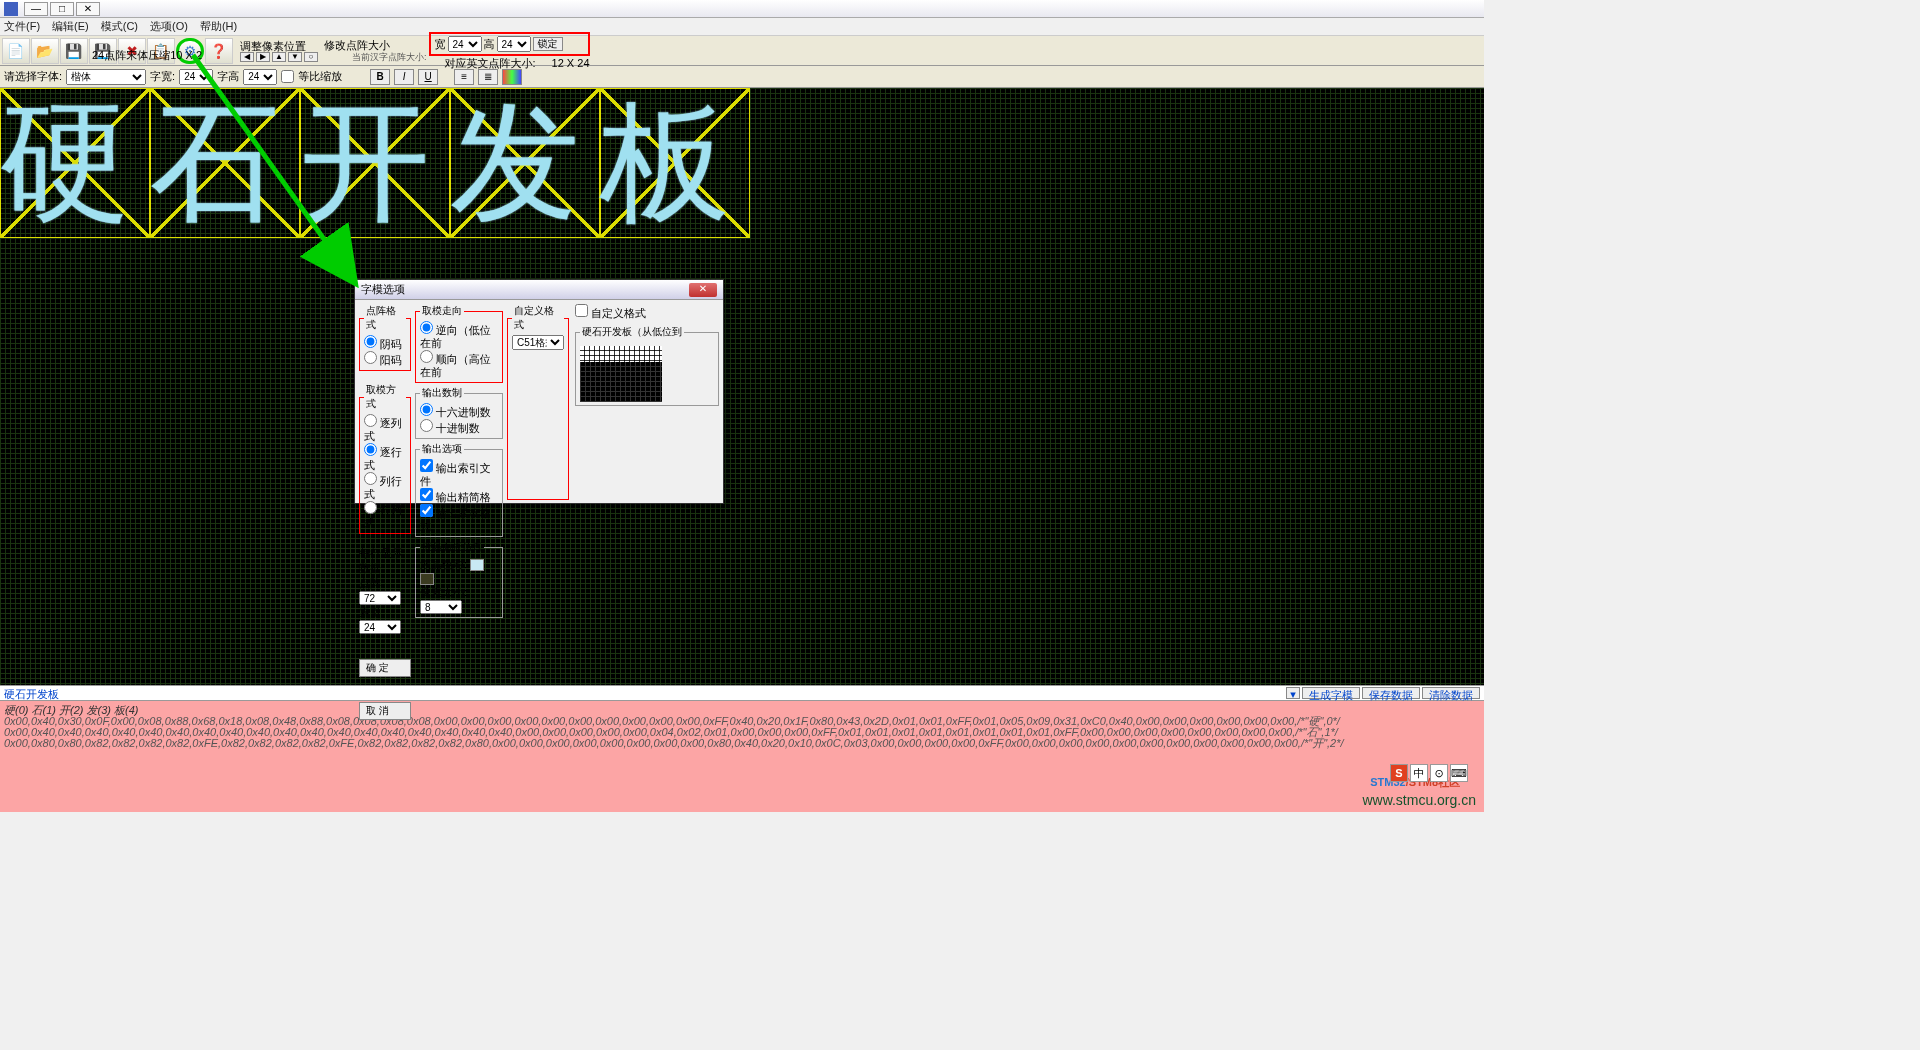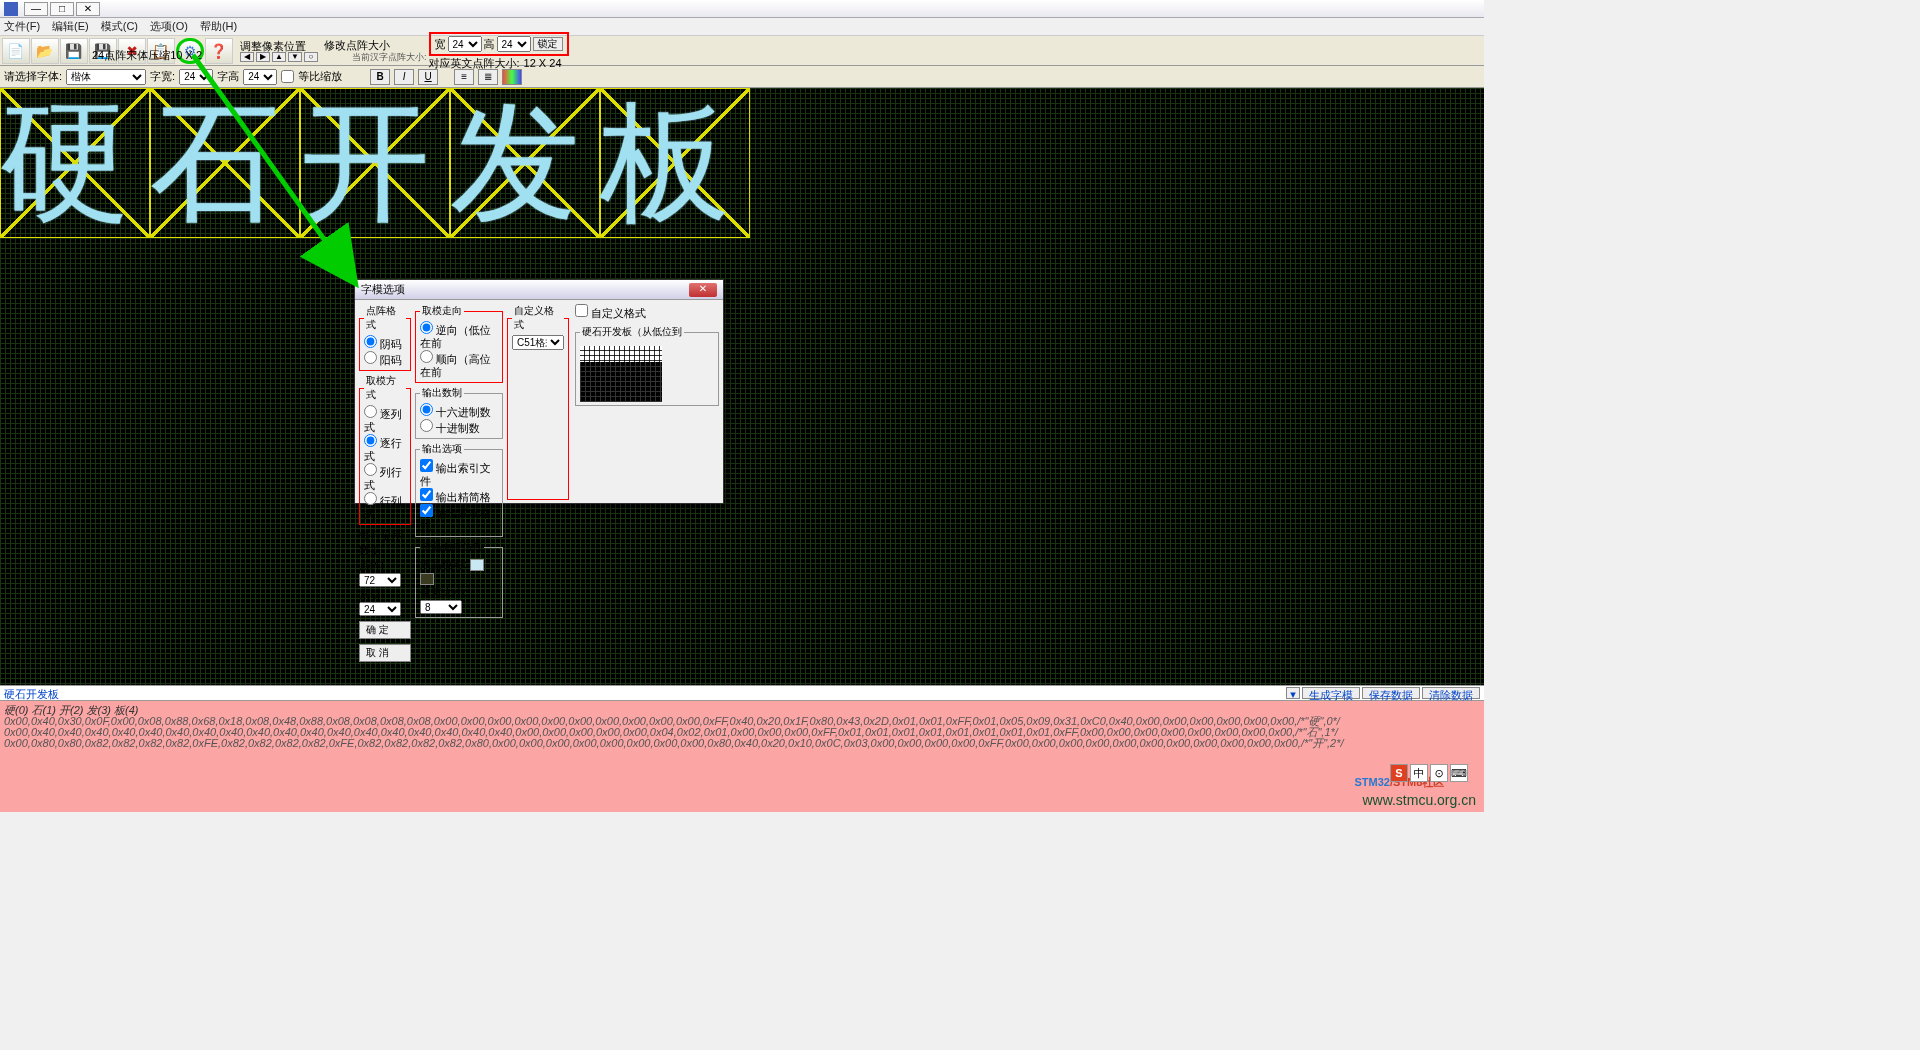--- a/index.html
+++ b/index.html
@@ -39,32 +39,32 @@
 .outputarea{background:#fca5a5;height:111px;padding:4px;font-size:9px;line-height:11px;color:#333;overflow:hidden;font-family:monospace;font-style:italic;}
 .dialog{position:absolute;left:354px;top:279px;width:370px;height:225px;background:#f0f0f0;border:1px solid #333;box-shadow:2px 2px 8px rgba(0,0,0,.5);}
 .dlgtitle{background:linear-gradient(#fff,#d0d0e8);height:20px;display:flex;align-items:center;padding:0 6px;font-size:11px;border-bottom:1px solid #999;}
 .dlgtitle .t{flex:1;}
 .dlgtitle .x{width:28px;height:14px;background:linear-gradient(#e07070,#c03030);color:#fff;text-align:center;font-size:10px;border-radius:2px;}
 .dlgbody{padding:4px;display:flex;gap:4px;font-size:10px;position:relative;}
 .fieldset{border:1px solid #999;padding:3px 4px;}
 .fieldset.red{border:1px solid #f00;}
 .fieldset legend{font-size:10px;padding:0 2px;}
 .fieldset label{display:block;font-size:10px;line-height:13px;}
-.col1{width:52px;display:flex;flex-direction:column;gap:3px;}
+.col1{width:52px;display:flex;flex-direction:column;gap:12px;}
 .col2{width:88px;display:flex;flex-direction:column;gap:3px;}
 .col3{width:60px;}
 .col4{flex:1;padding-left:4px;}
 .smallsel{width:42px;font-size:10px;height:14px;}
-.dbtn{border:1px solid #888;background:#eee;padding:1px 6px;font-size:10px;margin-top:2px;display:inline-block;}
+.dbtn{border:1px solid #888;background:#eee;padding:1px 6px;font-size:10px;margin-top:13px;display:inline-block;}
 .preview{width:82px;height:56px;background:#000;margin-top:4px;
   background-image:linear-gradient(#333 1px,transparent 1px),linear-gradient(90deg,#333 1px,transparent 1px);
   background-size:5px 5px;}
 .preview .top{height:16px;background:repeating-linear-gradient(90deg,#fff 0,#fff 4px,#333 4px,#333 5px),repeating-linear-gradient(#fff 0,#fff 4px,#333 4px,#333 5px);background-blend-mode:multiply;}
 .arrow{position:absolute;left:188px;top:50px;width:180px;height:240px;pointer-events:none;z-index:50;}
-.watermark{position:absolute;right:8px;bottom:4px;text-align:left;font-family:Arial;pointer-events:none;}
+.watermark{position:absolute;right:8px;bottom:4px;text-align:center;font-family:Arial;pointer-events:none;}
 .watermark .l1{font-size:22px;font-weight:bold;}
 .watermark .l2{font-size:14px;color:#14532d;margin-left:8px;}
 .ime{position:absolute;right:16px;bottom:30px;display:flex;gap:2px;}
 .ime div{width:18px;height:18px;border:1px solid #999;background:#fff;text-align:center;font-size:11px;line-height:16px;}
 .ime .s{background:#e04020;color:#fff;font-weight:bold;}
 .swatch{display:inline-block;width:14px;height:12px;border:1px solid #888;vertical-align:middle;}
 </style>
 </head>
 <body>
 
@@ -107,21 +107,21 @@
     <span style="font-size:9px;color:#555;margin-left:28px;">当前汉字点阵大小:</span>
   </div>
   <div class="tgroup" style="margin-left:2px">
     <div class="sizebox" style="margin-left:0">
       <span>宽</span>
       <select><option>24</option></select>
       <span>高</span>
       <select><option>24</option></select>
       <span class="btn">锁定</span>
     </div>
-    <div style="display:flex;gap:4px;margin-top:1px;">
+    <div style="display:flex;gap:16px;margin-top:1px;margin-left:16px;">
       <span>对应英文点阵大小:</span>
       <span>12 X 24</span>
     </div>
   </div>
 </div>
 
 <div class="fontbar">
   <span>请选择字体:</span>
   <span style="position:absolute;left:92px;top:48px;">24点阵宋体压缩10 X 2</span>
   <select style="width:80px"><option>楷体</option></select>

